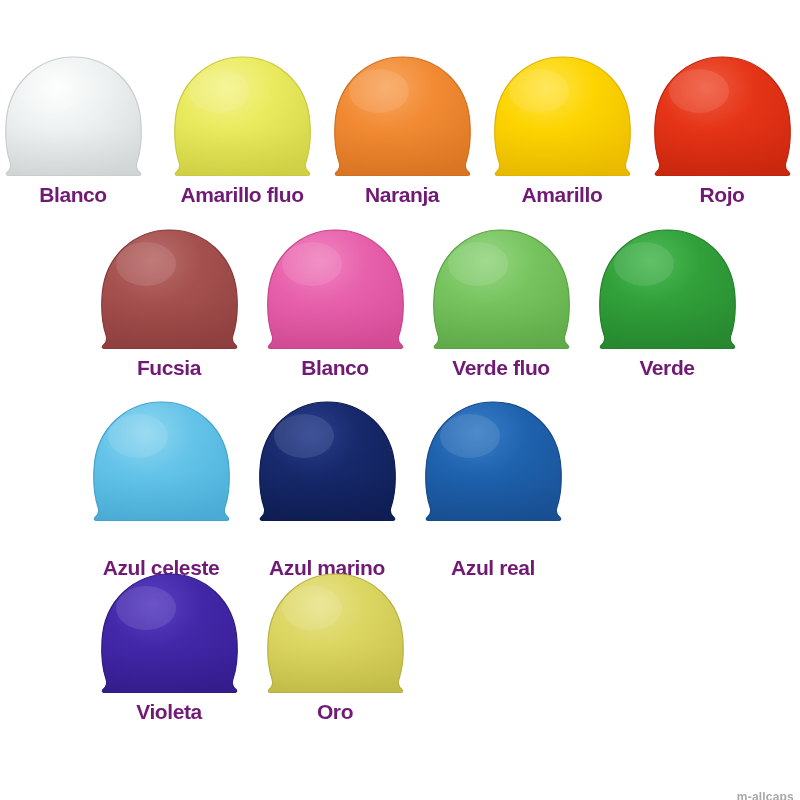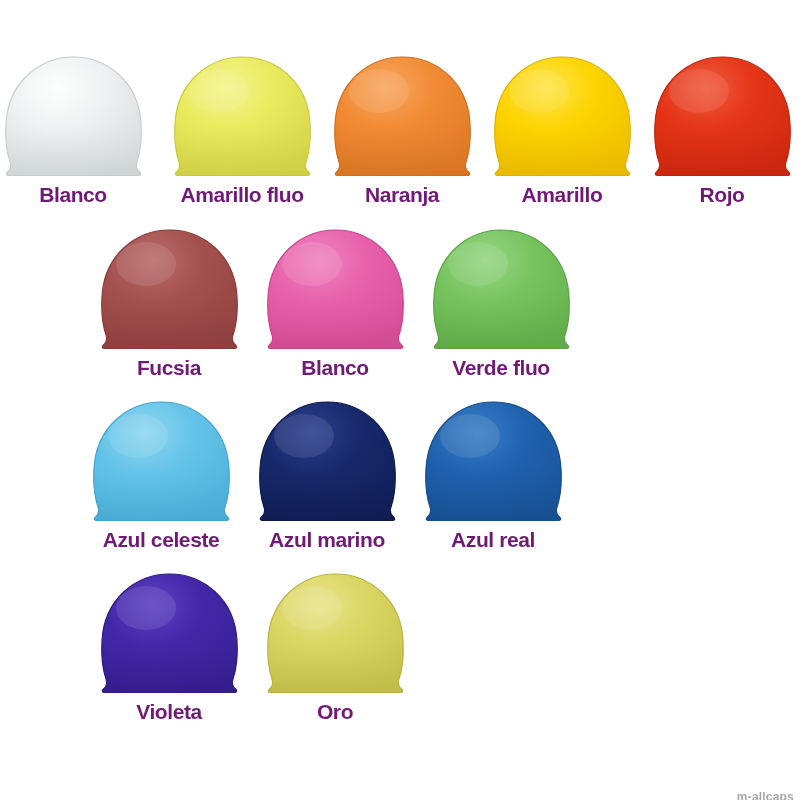--- a/index.html
+++ b/index.html
@@ -78,21 +78,21 @@
   
   .cap-row-1 { justify-content: flex-start; padding-left: 2px; }
   .cap-row-1 .cap-cell { width: 160px; }
   .cap-row-1 .cap-cell:first-child .cap-shape-wrap { margin-left: -18px; }
   .cap-row-1 .cap-cell:first-child .cap-label { margin-left: -18px; }
 
   .cap-row-2 { justify-content: flex-start; padding-left: 86px; }
   .cap-row-2 .cap-cell { width: 166px; }
 
   .cap-row-3 { justify-content: flex-start; padding-left: 78px; }
-  .cap-row-3 .cap-cell { width: 166px; }
+  .cap-row-3 .cap-cell { width: 166px; gap: 28px; }
 
   .cap-row-4 { justify-content: flex-start; padding-left: 86px; }
   .cap-row-4 .cap-cell { width: 166px; justify-content: space-between; }
 
   .watermark {
     position: absolute;
     right: 6px;
     bottom: -4px;
     font-family: "Liberation Sans", sans-serif;
     font-size: 12px;
@@ -274,20 +274,41 @@
                   <stop offset="100%" stop-color="#5aa244" stop-opacity="0.55"></stop>
                 </linearGradient>
               </defs>
               <path d="M71.5,2 C38,2 6,27 4,69 C3,86 5,98 8,107 C9.5,111 9,114 5.5,117 C3.5,118.8 4,120.5 7,120.5 L136,120.5 C139,120.5 139.5,118.8 137.5,117 C134,114 133.5,111 135,107 C138,98 140,86 139,69 C137,27 105,2 71.5,2 Z" fill="url(#g1_2)" stroke="#5aa244" stroke-width="1.2"></path>
               <path d="M71.5,2 C38,2 6,27 4,69 C3,86 5,98 8,107 C9.5,111 9,114 5.5,117 C3.5,118.8 4,120.5 7,120.5 L136,120.5 C139,120.5 139.5,118.8 137.5,117 C134,114 133.5,111 135,107 C138,98 140,86 139,69 C137,27 105,2 71.5,2 Z" fill="url(#g1_2_b)"></path>
               <ellipse cx="48" cy="36" rx="30" ry="22" fill="#ffffff" opacity="0.10"></ellipse>
             </svg>
           </div>
           <div class="cap-label">Verde fluo</div>
         </div>
+        <div class="cap-cell">
+          <div class="cap-shape-wrap">
+            <svg class="cap-svg" viewBox="0 0 143 123">
+              <defs>
+                <radialGradient id="g1_3" cx="38%" cy="26%" r="82%">
+                  <stop offset="0%" stop-color="#4fba57"></stop>
+                  <stop offset="44%" stop-color="#31a03a"></stop>
+                  <stop offset="100%" stop-color="#2a8e33"></stop>
+                </radialGradient>
+                <linearGradient id="g1_3_b" x1="0" y1="0" x2="0" y2="1">
+                  <stop offset="60%" stop-color="#2a8e33" stop-opacity="0"></stop>
+                  <stop offset="100%" stop-color="#24802b" stop-opacity="0.55"></stop>
+                </linearGradient>
+              </defs>
+              <path d="M71.5,2 C38,2 6,27 4,69 C3,86 5,98 8,107 C9.5,111 9,114 5.5,117 C3.5,118.8 4,120.5 7,120.5 L136,120.5 C139,120.5 139.5,118.8 137.5,117 C134,114 133.5,111 135,107 C138,98 140,86 139,69 C137,27 105,2 71.5,2 Z" fill="url(#g1_3)" stroke="#24802b" stroke-width="1.2"></path>
+              <path d="M71.5,2 C38,2 6,27 4,69 C3,86 5,98 8,107 C9.5,111 9,114 5.5,117 C3.5,118.8 4,120.5 7,120.5 L136,120.5 C139,120.5 139.5,118.8 137.5,117 C134,114 133.5,111 135,107 C138,98 140,86 139,69 C137,27 105,2 71.5,2 Z" fill="url(#g1_3_b)"></path>
+              <ellipse cx="48" cy="36" rx="30" ry="22" fill="#ffffff" opacity="0.10"></ellipse>
+            </svg>
+          </div>
+          <div class="cap-label">Verde</div>
+        </div>
       </div>
     <div class="cap-row cap-row-3">
         <div class="cap-cell">
           <div class="cap-shape-wrap">
             <svg class="cap-svg" viewBox="0 0 143 123">
               <defs>
                 <radialGradient id="g2_0" cx="38%" cy="26%" r="82%">
                   <stop offset="0%" stop-color="#8fd7f1"></stop>
                   <stop offset="44%" stop-color="#64c3e8"></stop>
                   <stop offset="100%" stop-color="#4fb2db"></stop>

